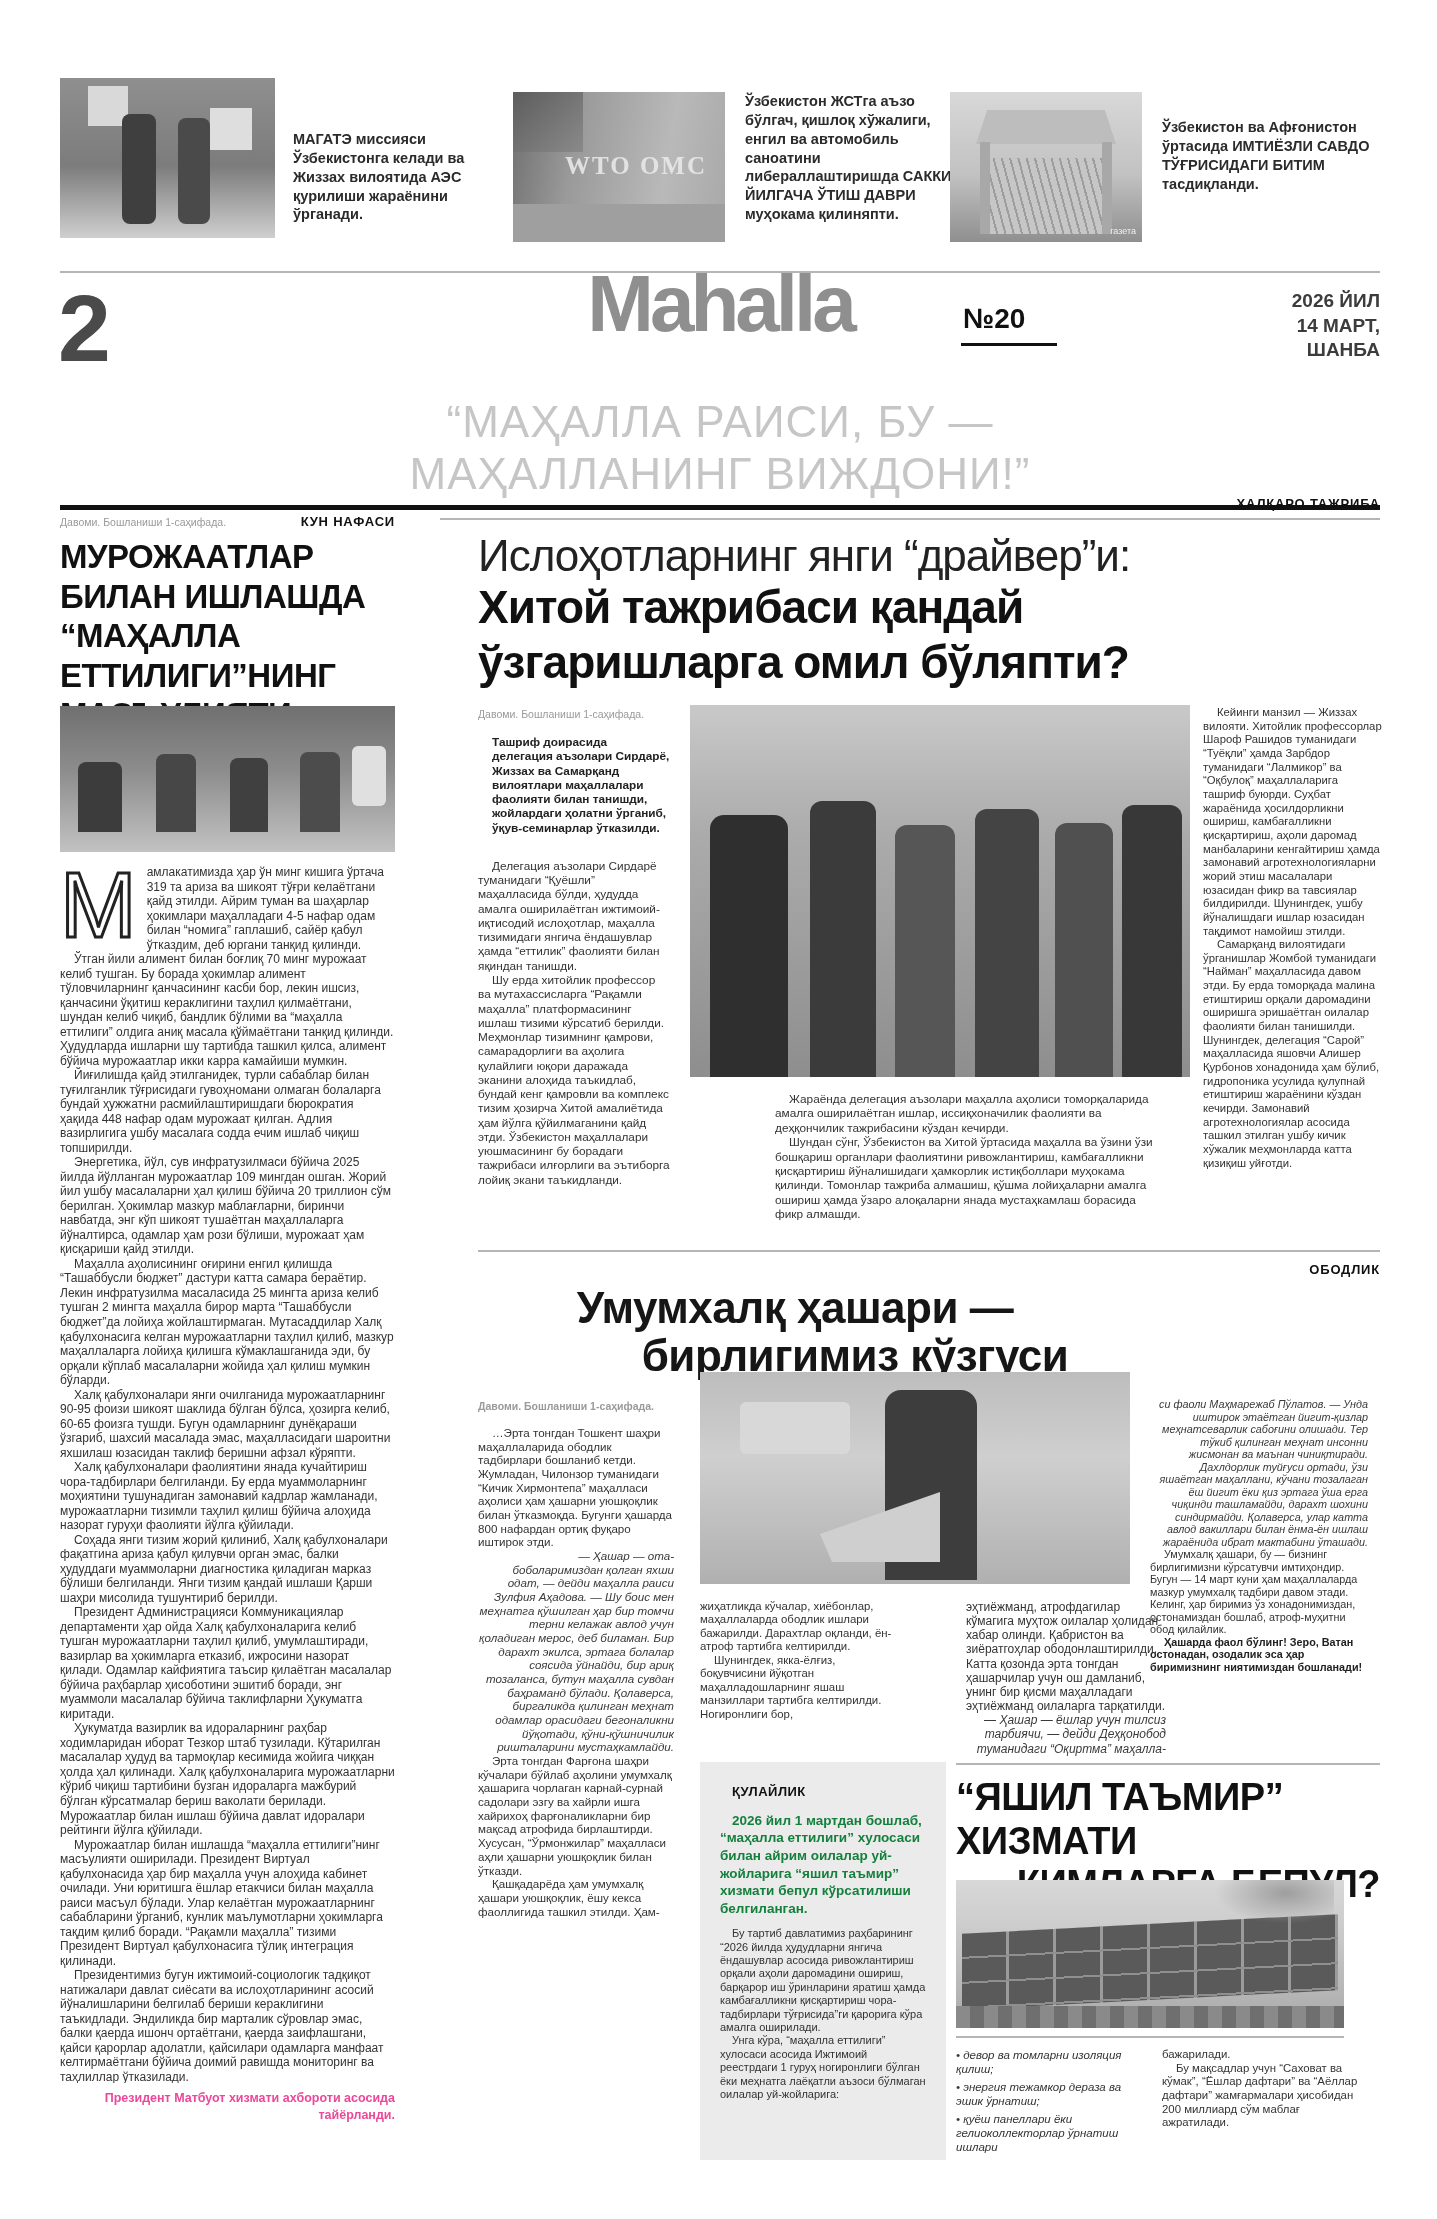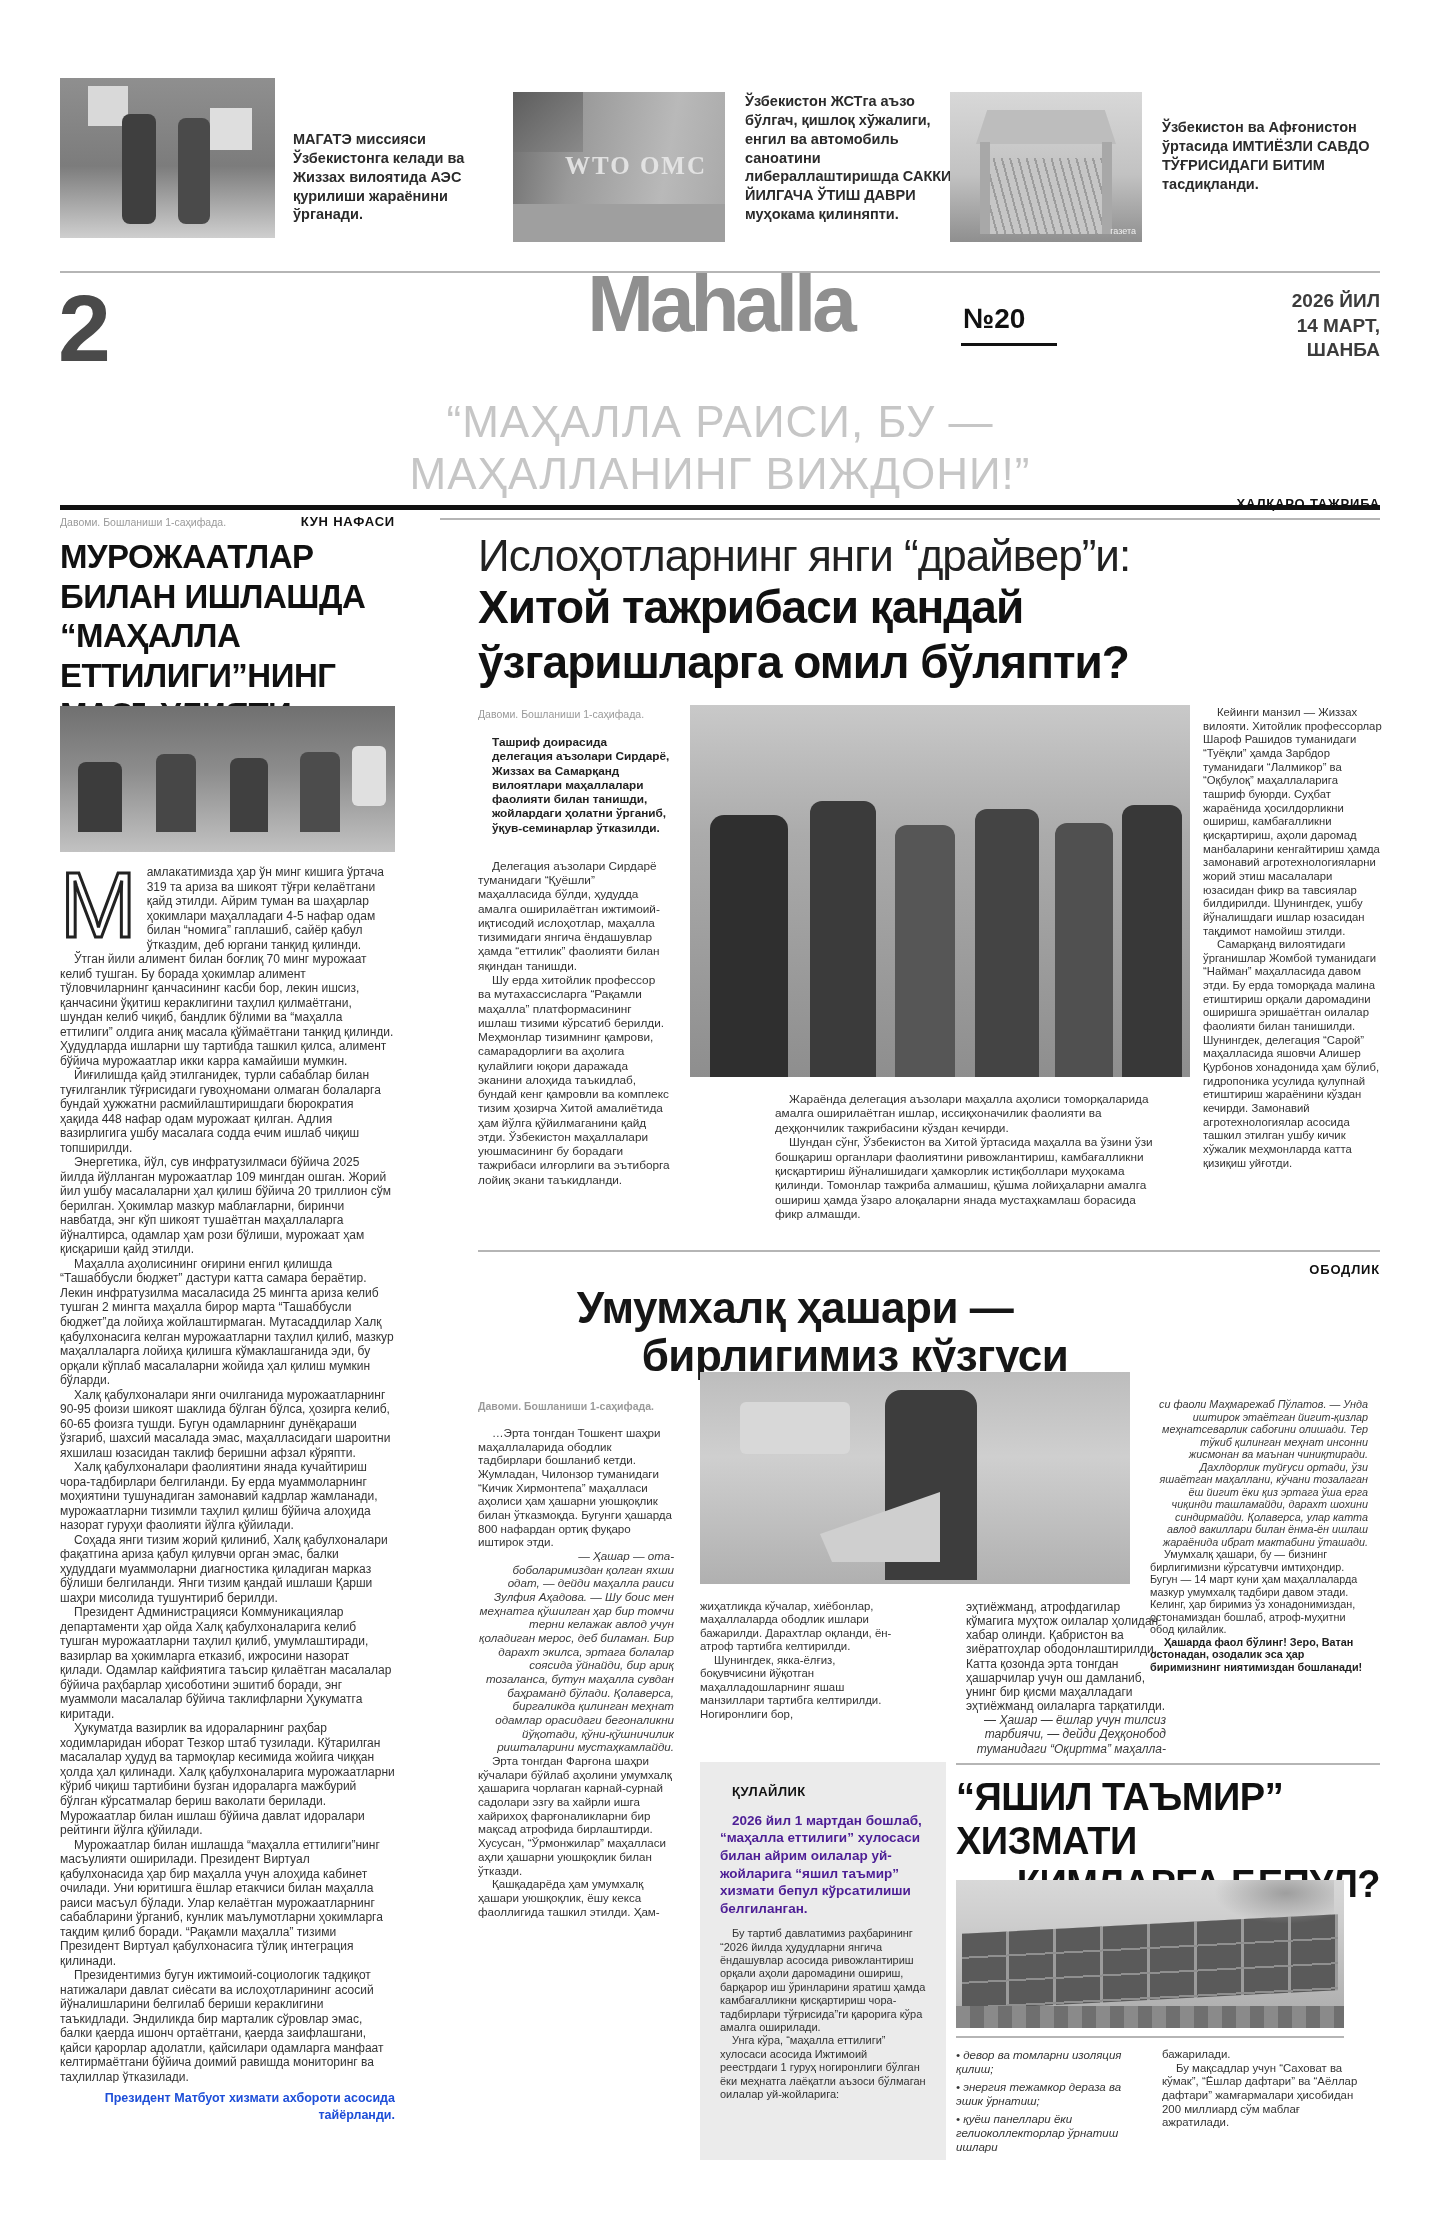--- a/index.html
+++ b/index.html
@@ -29,24 +29,24 @@
   .headline-mid{font-size:44px;line-height:1.1;font-weight:800;letter-spacing:-.5px;color:#161616;}
   .headline-green{font-size:38px;line-height:1.15;font-weight:800;letter-spacing:-.5px;color:#111;}
   .bodytext{color:#333;}
   .bodytext p{margin:0;text-indent:14px;}
   .bodytext p.lead{font-weight:bold;color:#222;text-indent:0;padding-left:14px;margin-bottom:24px;}
   .bodytext p.quote-i{font-style:italic;color:#3a3a3a;text-align:right;}
   .bodytext p.strong{font-weight:bold;color:#222;}
   .bodytext p.noindent{text-indent:0;}
   .dropcap{float:left;font-size:92px;line-height:72px;padding:4px 10px 0 0;color:#fff;
            -webkit-text-stroke:3px #222;font-weight:400;}
-  .footerline{font-size:12.5px;font-weight:bold;text-align:right;line-height:1.35;color:#1d4ed8;}
+  .footerline{font-size:12.5px;font-weight:bold;text-align:right;line-height:1.35;color:#ec4899;}
   .infobox{background:#ebebeb;}
   .infobox .boxlabel{font-size:13px;font-weight:800;letter-spacing:.5px;margin:0 0 12px 0;color:#111;}
-  .infobox .boxlead{font-size:13.5px;font-weight:800;line-height:1.3;margin:0 0 10px 0;color:#4c1d95;}
+  .infobox .boxlead{font-size:13.5px;font-weight:800;line-height:1.3;margin:0 0 10px 0;color:#15803d;}
   .infobox p{font-size:11px;line-height:1.22;margin:0;text-indent:12px;color:#333;}
   .bullets p{font-style:italic;font-size:11.5px;line-height:1.25;margin:0 0 3px 0;text-indent:0;color:#333;}
 </style>
 </head>
 <body>
 
 <div class="page">
 
   <div class="photo" style="left:60px;top:78px;width:215px;height:160px;
               background:linear-gradient(180deg,#8f8f8f 0%,#7c7c7c 55%,#cfcfcf 100%);">

